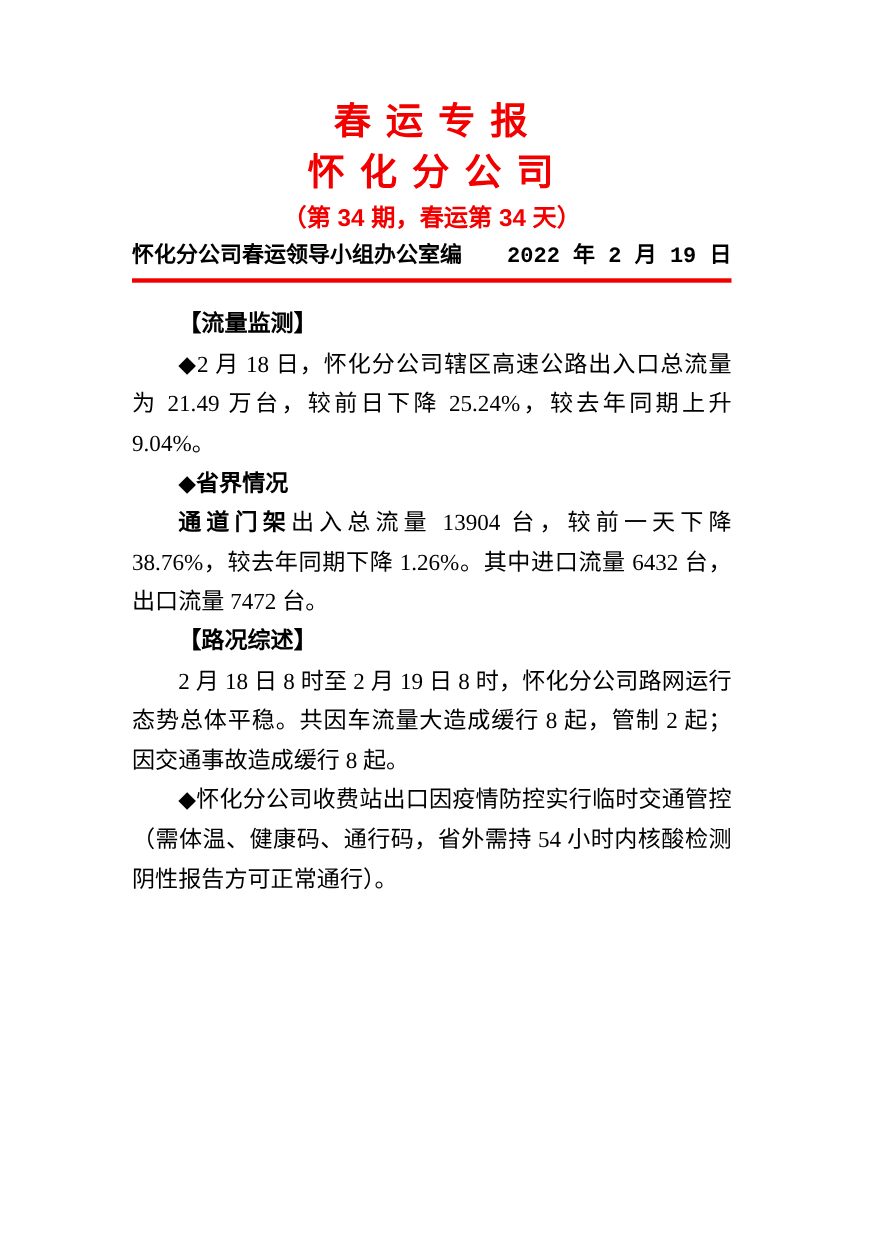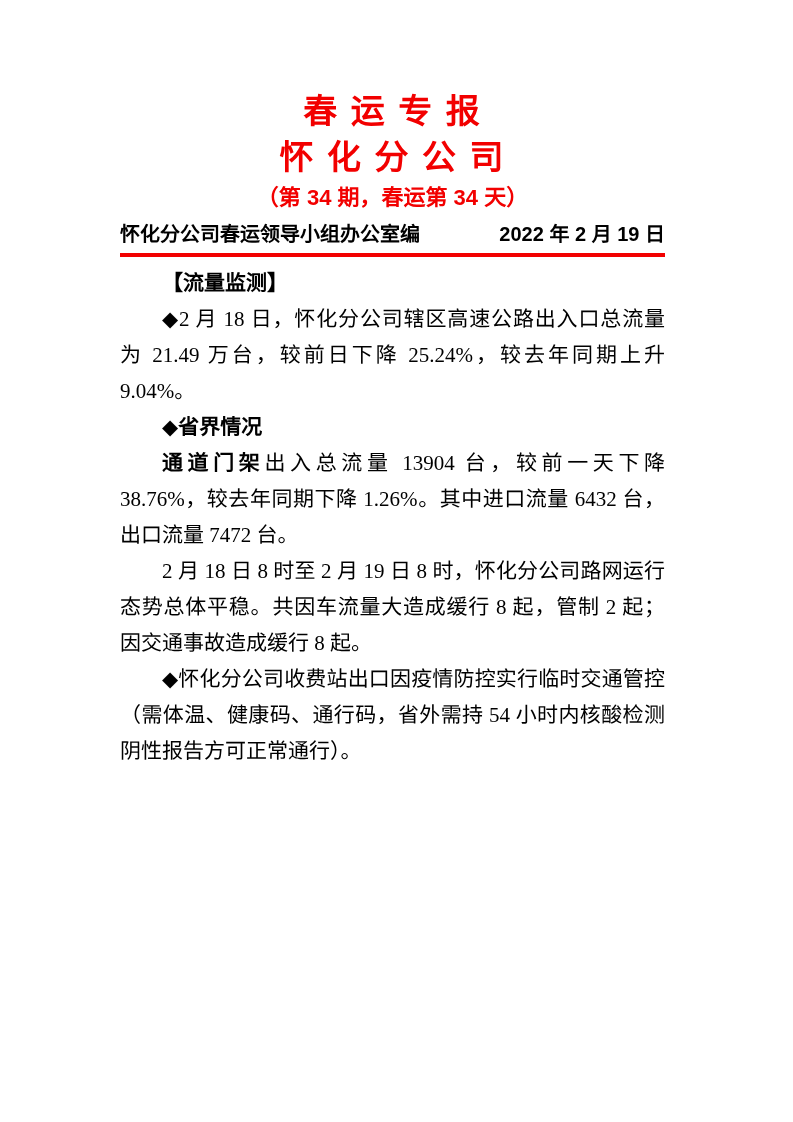--- a/index.html
+++ b/index.html
@@ -33,30 +33,30 @@
     font-size: 22px;
     line-height: 30px;
     color: var(--accent, #f20000);
     white-space: pre;
   }
   .meta-row {
     margin-top: 8px;
     display: flex;
     justify-content: space-between;
     align-items: baseline;
-    font-family: Liberation Sans, sans-serif;
+    font-family: Liberation Mono, monospace;
     font-weight: bold;
     font-size: 20px;
     line-height: 26px;
     padding-bottom: 6px;
     border-bottom: 4px solid var(--accent, #f20000);
     text-align: left;
   }
   .doc-body {
-    margin-top: 8px;
+    margin-top: 20px;
     font-size: 21px;
     line-height: 36px;
     text-align: justify;
     text-justify: inter-character;
   }
   .doc-body p {
     margin: 0;
     text-indent: 2em;
   }
   .heading {
@@ -79,17 +79,18 @@
       <span>怀化分公司春运领导小组办公室编</span>
       <span>2022 年 2 月 19 日</span>
     </div>
   </header>
 
   <main class="doc-body">
     <p class="heading">【流量监测】</p>
     <p class="para">◆2 月 18 日，怀化分公司辖区高速公路出入口总流量为 21.49 万台，较前日下降 25.24%，较去年同期上升 9.04%。</p>
     <p class="sub-heading">◆省界情况</p>
     <p class="para"><strong class="lead">通道门架</strong><span>出入总流量 13904 台，较前一天下降 38.76%，较去年同期下降 1.26%。其中进口流量 6432 台，出口流量 7472 台。</span></p>
+    <p class="heading">【路况综述】</p>
     <p class="para">2 月 18 日 8 时至 2 月 19 日 8 时，怀化分公司路网运行态势总体平稳。共因车流量大造成缓行 8 起，管制 2 起；因交通事故造成缓行 8 起。</p>
     <p class="para">◆怀化分公司收费站出口因疫情防控实行临时交通管控（需体温、健康码、通行码，省外需持 54 小时内核酸检测阴性报告方可正常通行）。</p>
   </main>
 
 </div>
 
 </body></html>

